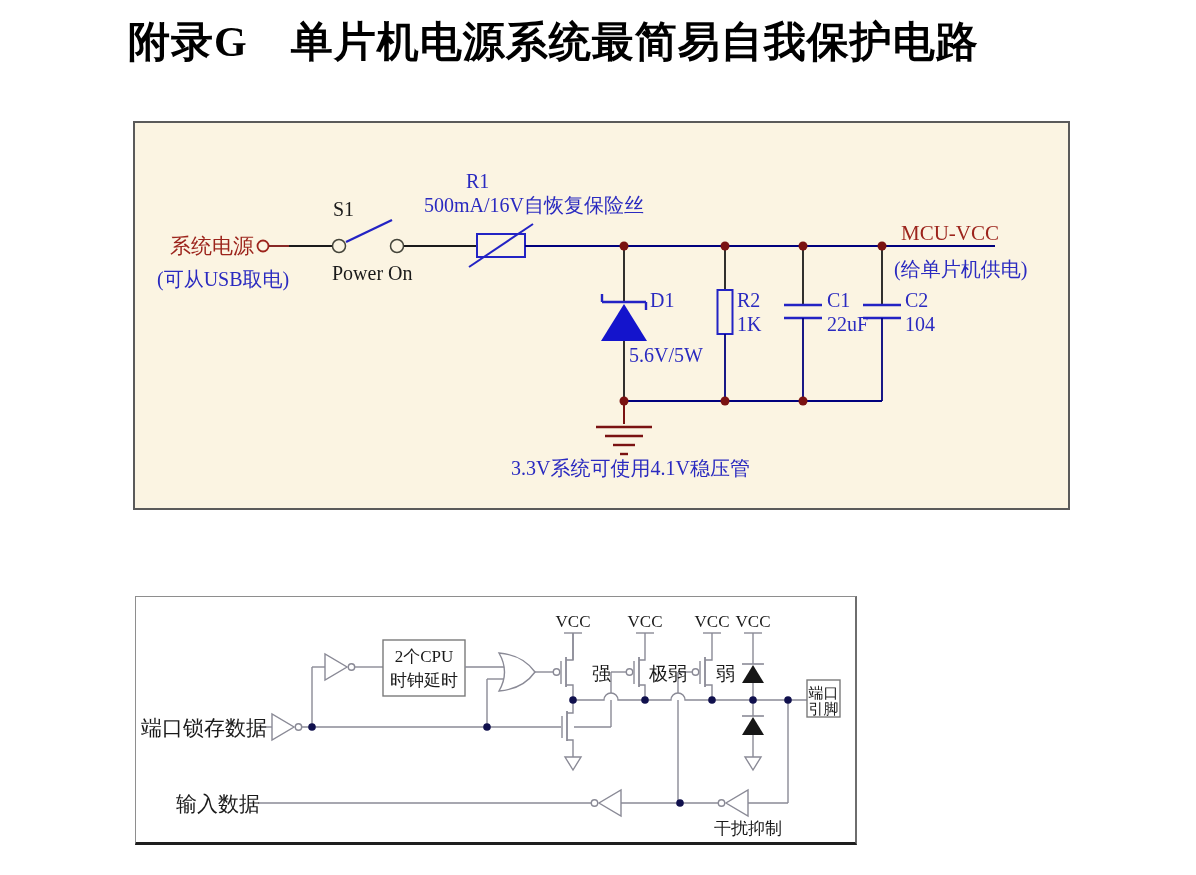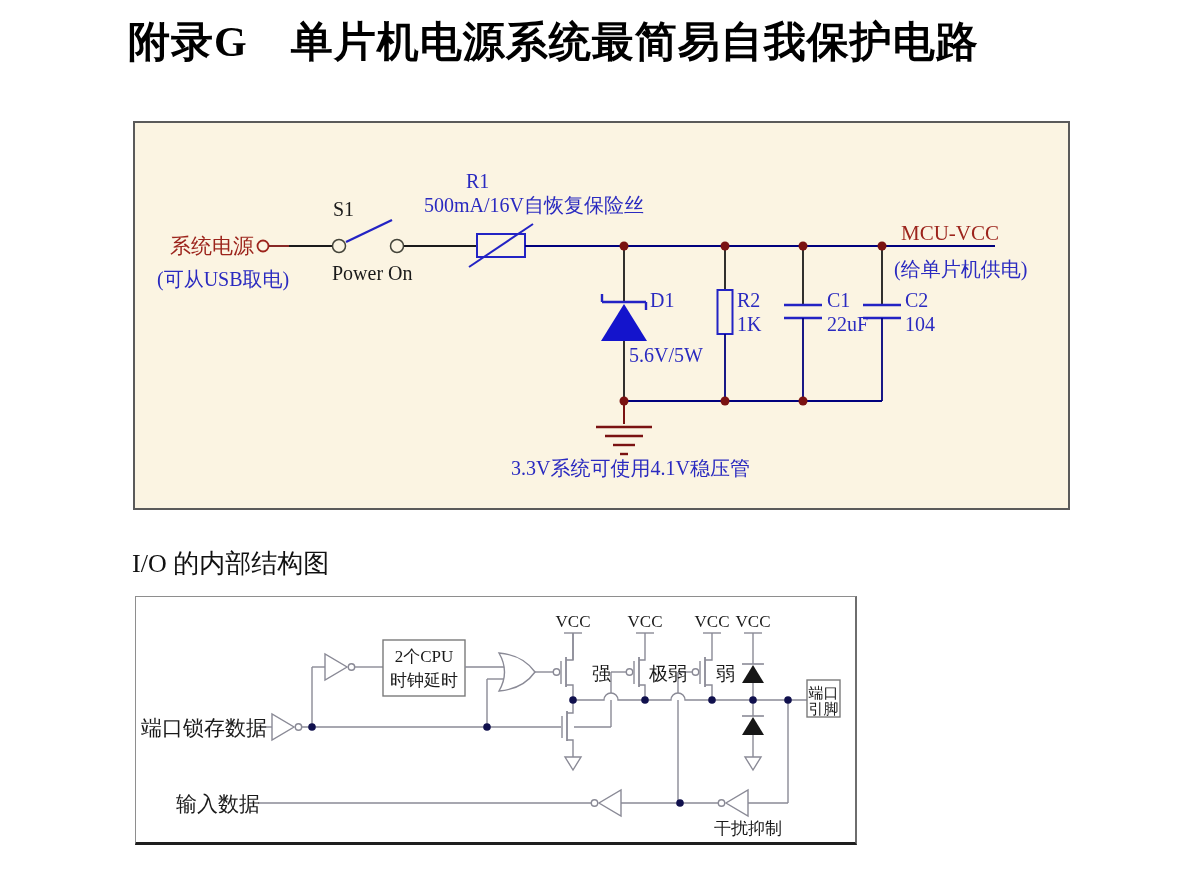--- a/index.html
+++ b/index.html
@@ -107,21 +107,20 @@
       <line x1="613" y1="445" x2="635" y2="445" stroke-width="2.4"></line>
       <line x1="620" y1="454" x2="628" y2="454" stroke-width="2.4"></line>
     </g>
 
     <text x="901" y="240" font-size="21" fill="#9c241c">MCU-VCC</text>
     <text x="894" y="276" font-size="20" fill="#2a2ac0">(给单片机供电)</text>
 
     <text x="511" y="475" font-size="20" fill="#2a2ac0">3.3V系统可使用4.1V稳压管</text>
   </svg>
 
-  <div class="abs io-heading">I/O 的内部结构图</div>
 
   <div class="abs io-panel"></div>
   <svg style="left:135px;top:596px;" width="722" height="249" viewBox="135 596 722 249">
 
     <g stroke="#8a8a96" stroke-width="1.4" fill="none">
 
       <line x1="259" y1="727" x2="272" y2="727"></line>
       <g>
         <path d="M272,714 L272,740 L294,727 Z" fill="#ffffff"></path>
         <circle cx="298.5" cy="727" r="3.2" fill="#ffffff"></circle>

